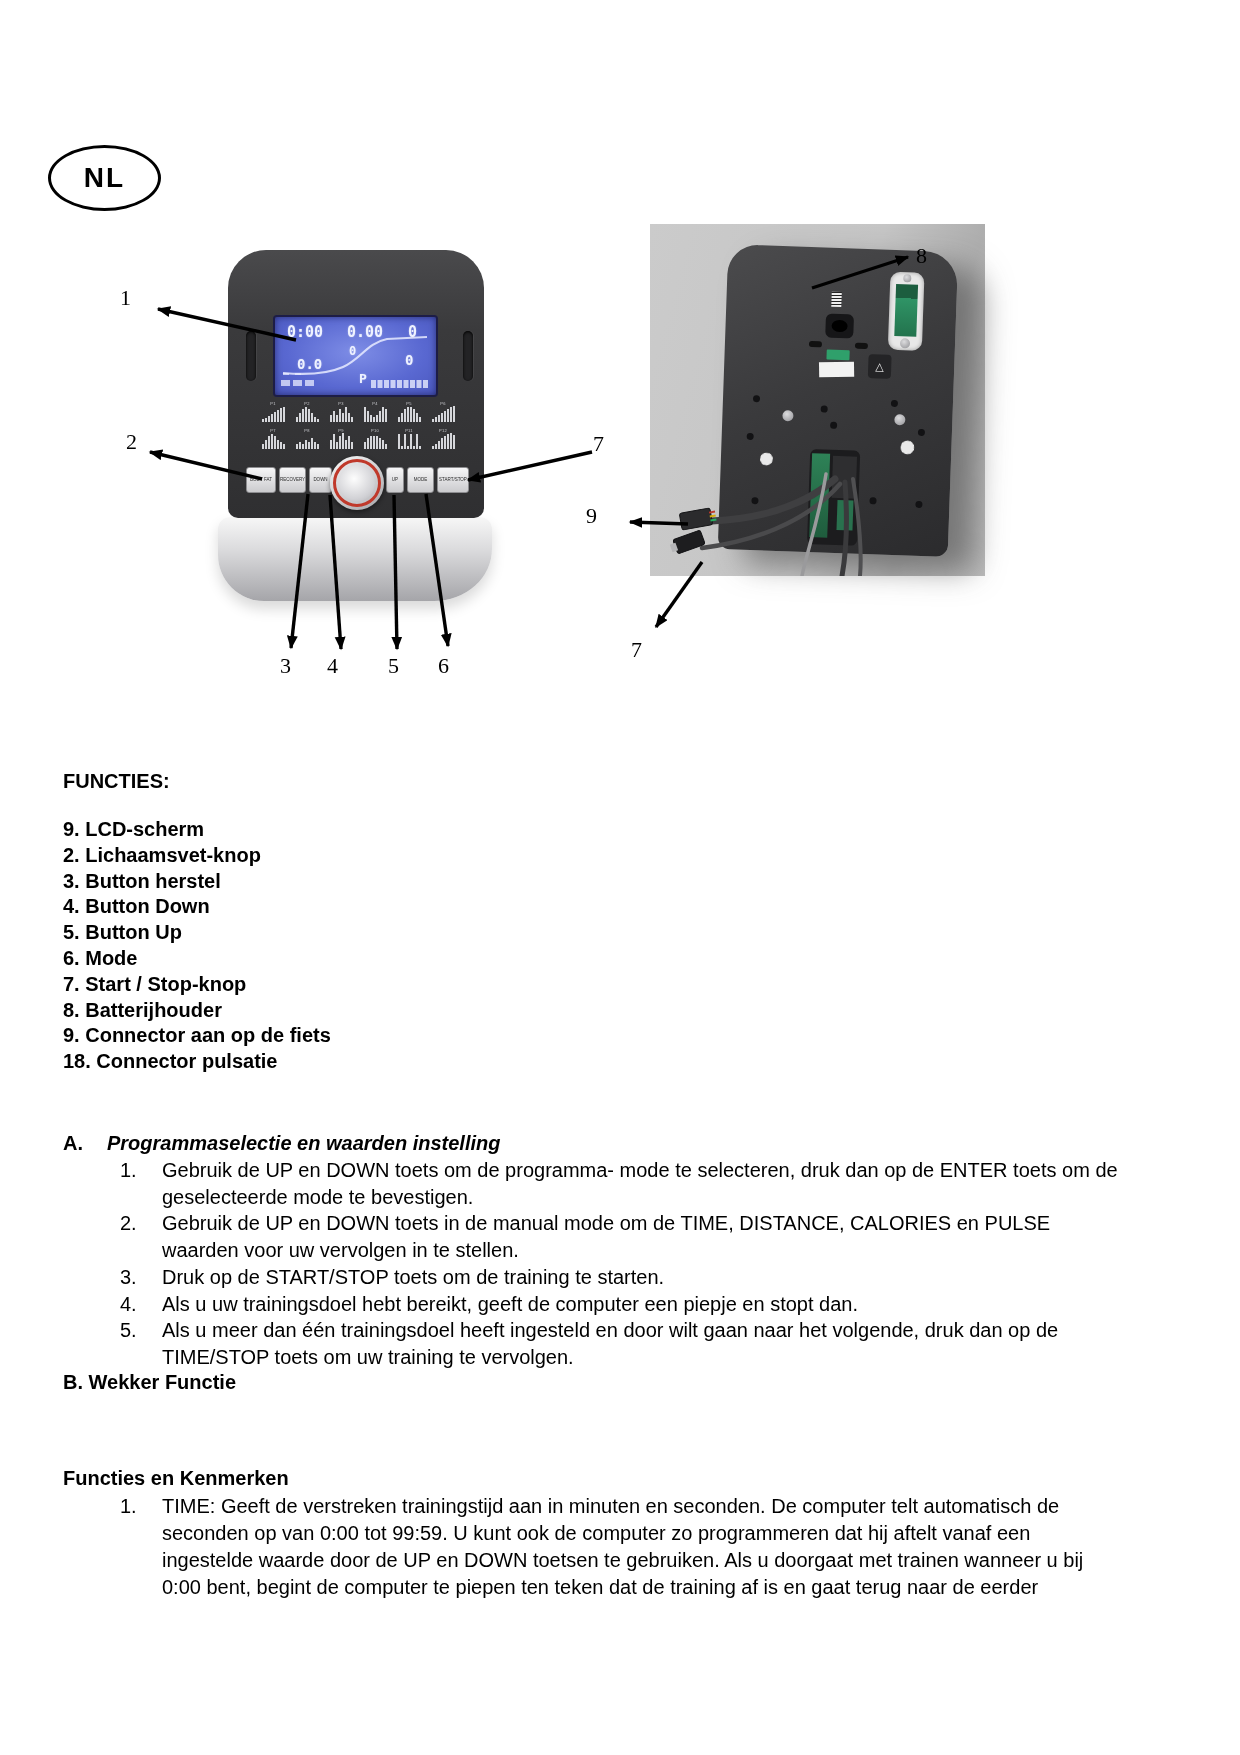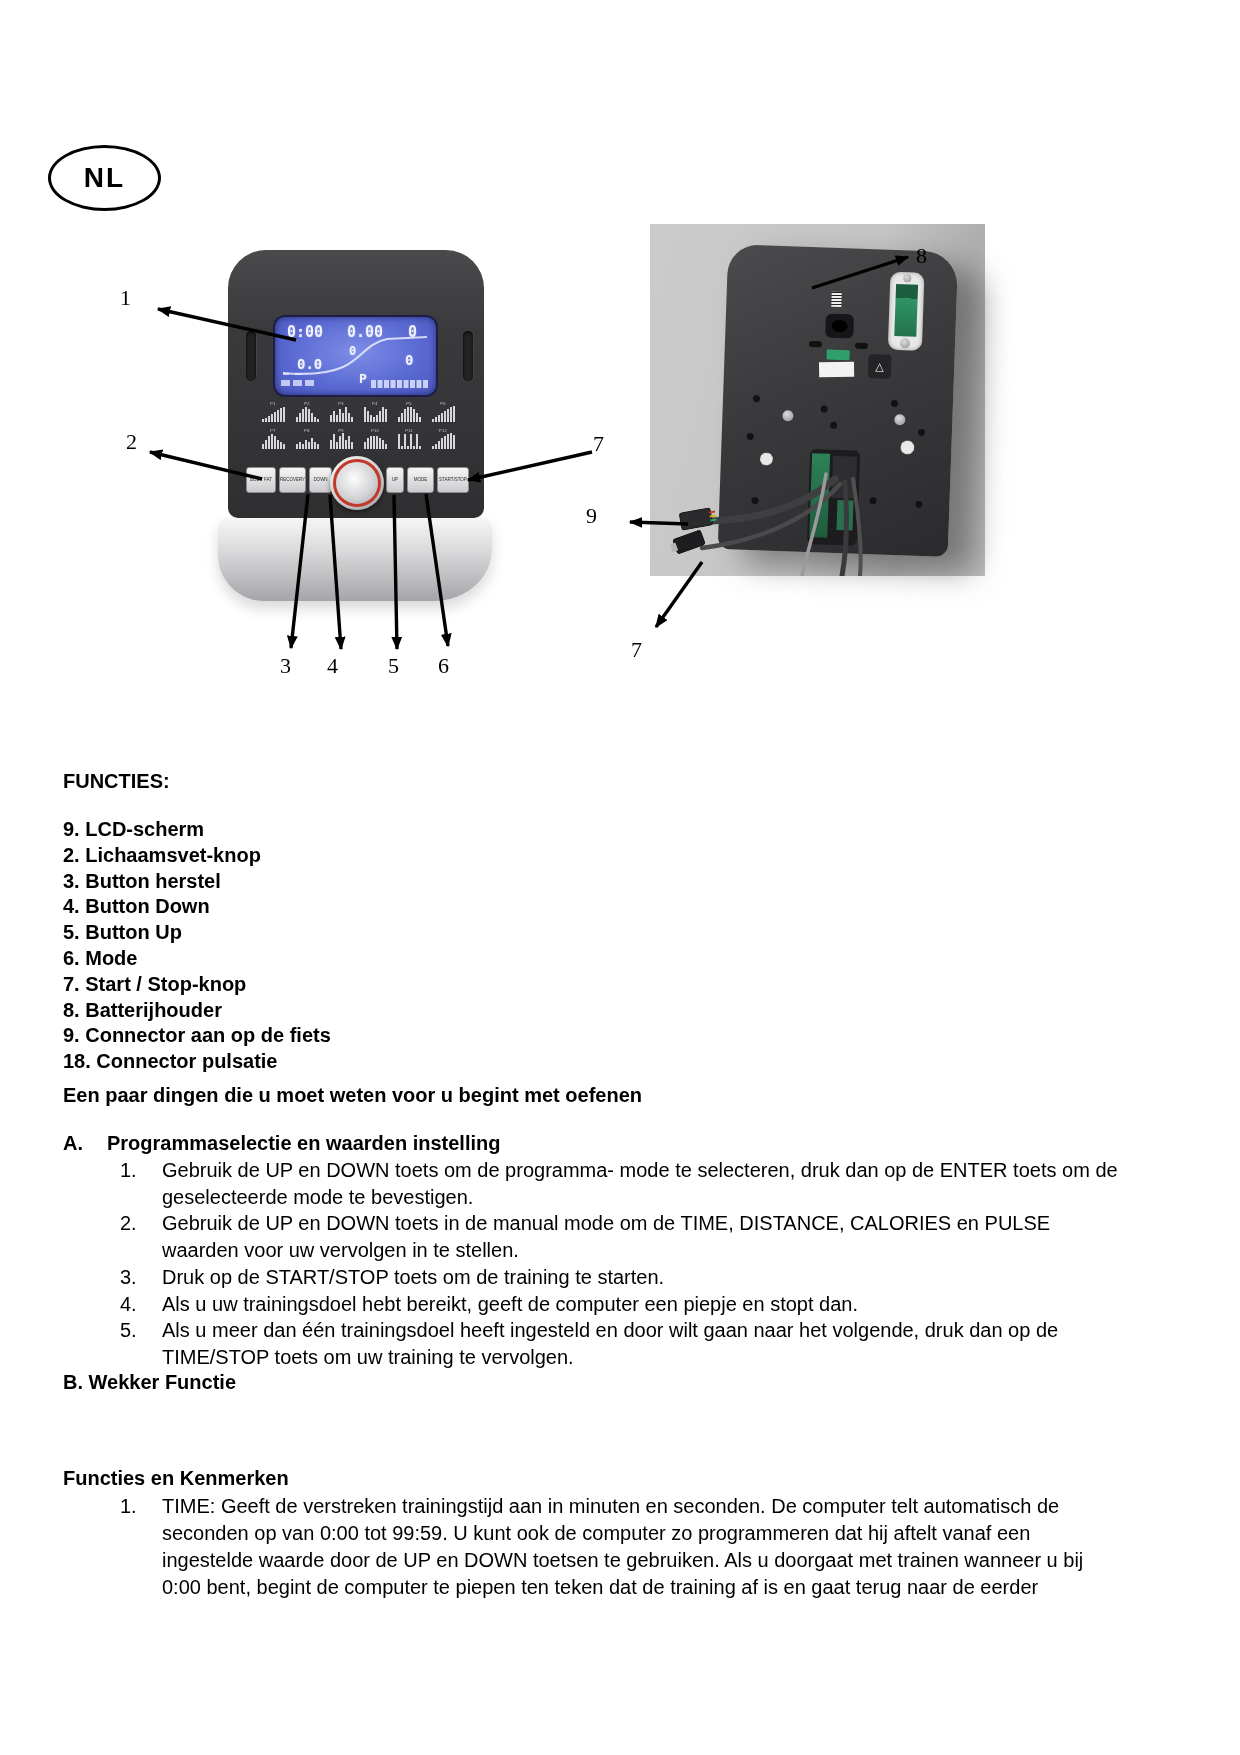--- a/index.html
+++ b/index.html
@@ -10,21 +10,21 @@
 
   
   .nl-badge{left:48px;top:145px;width:107px;height:60px;border:3.5px solid #000;border-radius:50%;
             display:flex;align-items:center;justify-content:center;font-size:28px;font-weight:600;letter-spacing:2px;}
 
   
   .front-body{left:228px;top:250px;width:256px;height:268px;border-radius:38px 38px 10px 10px;
               background:linear-gradient(180deg,#4a4a4c 0%,#3a3a3c 30%,#2f2f31 100%);z-index:2;}
   .grille{position:absolute;width:10px;height:50px;border-radius:5px;background:#232325;
           box-shadow:inset 0 1px 3px #000, 1px 0 1px rgba(255,255,255,.07);z-index:3;}
-  .lcd{left:273px;top:315px;width:165px;height:82px;border:2px solid #1d1d46;border-radius:12px;
+  .lcd{left:273px;top:315px;width:165px;height:82px;border:2px solid #1d1d46;border-radius:4px;
        background:radial-gradient(ellipse at 50% 45%,#7e8de6 0%,#5968d1 60%,#4a57be 100%);z-index:3;box-sizing:border-box;
        box-shadow:inset 0 0 6px rgba(0,0,40,.5);}
   .seg{position:absolute;font-family:"DejaVu Sans Mono",monospace;font-weight:bold;color:#eef2ff;
        text-shadow:0 0 2px rgba(255,255,255,.35);line-height:1;}
   .prog-grid{left:256px;top:401px;width:206px;display:grid;grid-template-columns:repeat(6,34px);row-gap:6px;z-index:3;}
   .prog{display:flex;flex-direction:column;align-items:center;}
   .prog-label{font-size:4px;line-height:5px;height:5px;color:#c8c9cd;letter-spacing:.3px;}
   .prog-bars{display:flex;align-items:flex-end;gap:1px;height:16px;}
   .pbar{width:2px;background:#d6d7db;}
   .cbtn{position:absolute;top:467px;height:26px;border-radius:3px;z-index:3;box-sizing:border-box;
@@ -383,24 +383,23 @@
     <div>3. Button herstel</div>
     <div>4. Button Down</div>
     <div>5. Button Up</div>
     <div>6. Mode</div>
     <div>7. Start / Stop-knop</div>
     <div>8.  Batterijhouder</div>
     <div>9. Connector aan op de fiets</div>
     <div>18. Connector pulsatie</div>
   </div>
 
-  <div class="abs tblock b" style="top:1084px;">Een paar dingen die u moet weten voor u begint met oefenen</div>
 
   <div class="abs tblock" style="top:1132px;">
-    <span class="b">A.</span><span class="b" style="margin-left:24px;">Programmaselectie en waarden instelling</span>
+    <span class="b">A.</span><span class="b" style="margin-left:24px;font-style:italic;">Programmaselectie en waarden instelling</span>
   </div>
 
   <div class="abs steps" style="left:120px;top:1157px;width:1005px;">
     <div class="step">
       <span class="num">1.</span>
       <span class="txt">Gebruik de UP en DOWN toets om de programma- mode te selecteren, druk dan op de ENTER toets om de geselecteerde mode te bevestigen.</span>
     </div>
     <div class="step">
       <span class="num">2.</span>
       <span class="txt">Gebruik de UP en DOWN toets in de manual mode om de TIME, DISTANCE, CALORIES en PULSE waarden voor uw vervolgen in te stellen.</span>

